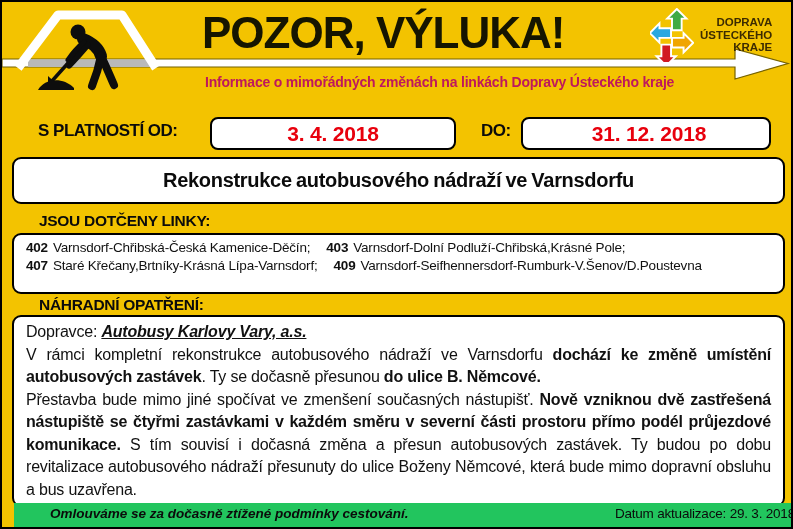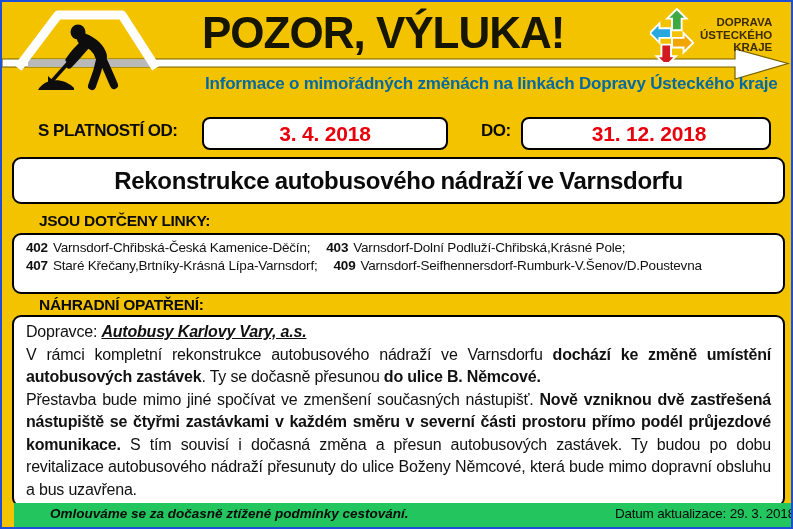--- a/index.html
+++ b/index.html
@@ -1,49 +1,49 @@
 <!DOCTYPE html>
 <html lang="cs"><head>
 <meta charset="utf-8">
 <style>
   html,body{margin:0;padding:0;background:#888;}
   .page{
     position:relative;width:793px;height:529px;box-sizing:border-box;
-    background:#F3C300;border:2px solid #1d4ed8;overflow:hidden;
+    background:#F3C300;border:2px solid #000000;overflow:hidden;
     font-family:"Liberation Sans",sans-serif;color:#111;
   }
   
   .header{position:absolute;top:0;left:0;width:789px;height:112px;}
   .header-art{position:absolute;top:0;left:0;}
   .pozor-title{
     position:absolute;left:200px;top:6px;margin:0;
     font-size:44px;font-weight:bold;letter-spacing:-1px;color:#151500;white-space:nowrap;
   }
   .header-subtitle{
     position:absolute;left:203px;top:72px;width:560px;
-    font-size:17px;font-weight:bold;letter-spacing:-0.2px;color:#0369a1;white-space:nowrap;
+    font-size:14px;font-weight:bold;letter-spacing:-0.2px;color:#be185d;white-space:nowrap;
   }
   .logo{position:absolute;left:648px;top:6px;display:flex;align-items:center;gap:6px;}
   .logo-text{font-size:11.5px;font-weight:bold;line-height:12.5px;color:#3D2C00;letter-spacing:0;text-align:right;}
   
   .validity-label{position:absolute;font-size:17px;font-weight:bold;letter-spacing:-0.5px;color:#0b0b0b;white-space:nowrap;}
   .validity-from-label{left:36px;top:119px;}
   .validity-to-label{left:479px;top:119px;}
   .date-box{
     position:absolute;top:115px;height:33px;box-sizing:border-box;
     background:#fff;border:2px solid #000;border-radius:8px;
     display:flex;align-items:center;justify-content:center;
     font-size:21px;font-weight:bold;color:#E8000D;letter-spacing:-0.2px;
   }
-  .date-from{left:200px;width:246px;text-align:center;}
+  .date-from{left:208px;width:246px;text-align:center;}
   .date-to{left:519px;width:250px;padding-left:6px;}
   
   .white-box{position:absolute;left:10px;width:773px;box-sizing:border-box;background:#fff;border:2px solid #000;border-radius:9px;}
   .notice-title-box{top:155px;height:47px;display:flex;align-items:center;justify-content:center;}
-  .notice-title{font-size:24px;font-weight:bold;letter-spacing:-0.3px;word-spacing:-1px;color:#0b0b0b;}
+  .notice-title{font-size:20px;font-weight:bold;letter-spacing:-0.3px;word-spacing:-1px;color:#0b0b0b;}
   .section-heading{position:absolute;left:37px;font-size:15.5px;font-weight:bold;letter-spacing:-0.3px;color:#0b0b0b;white-space:nowrap;}
   .lines-heading{top:210px;}
   .measures-heading{top:294px;}
   .lines-box{top:231px;height:61px;padding:4px 12px;font-size:13.5px;line-height:17.5px;letter-spacing:-0.2px;}
   .route-line{white-space:nowrap;overflow:hidden;}
   .route-num{font-weight:bold;margin-right:5px;}
   .route-pair + .route-pair{margin-left:16px;}
   .measures-box{top:313px;height:192px;padding:4px 12px;font-size:16px;line-height:22.5px;letter-spacing:-0.2px;overflow:hidden;}
   .measure-p{margin:0;text-align:justify;}
   .b{font-weight:bold;}

